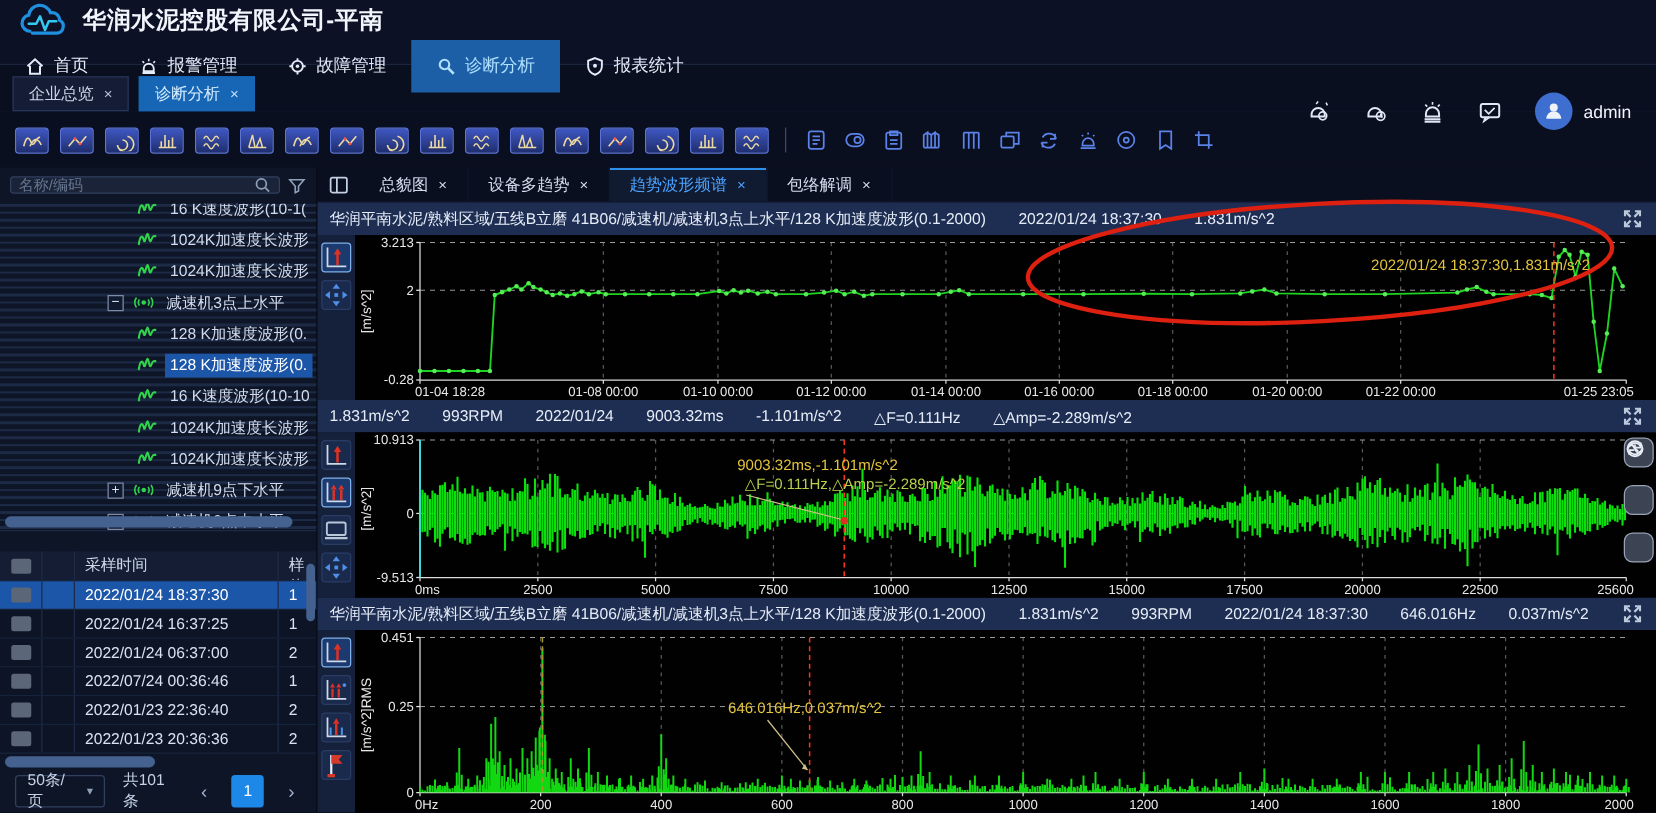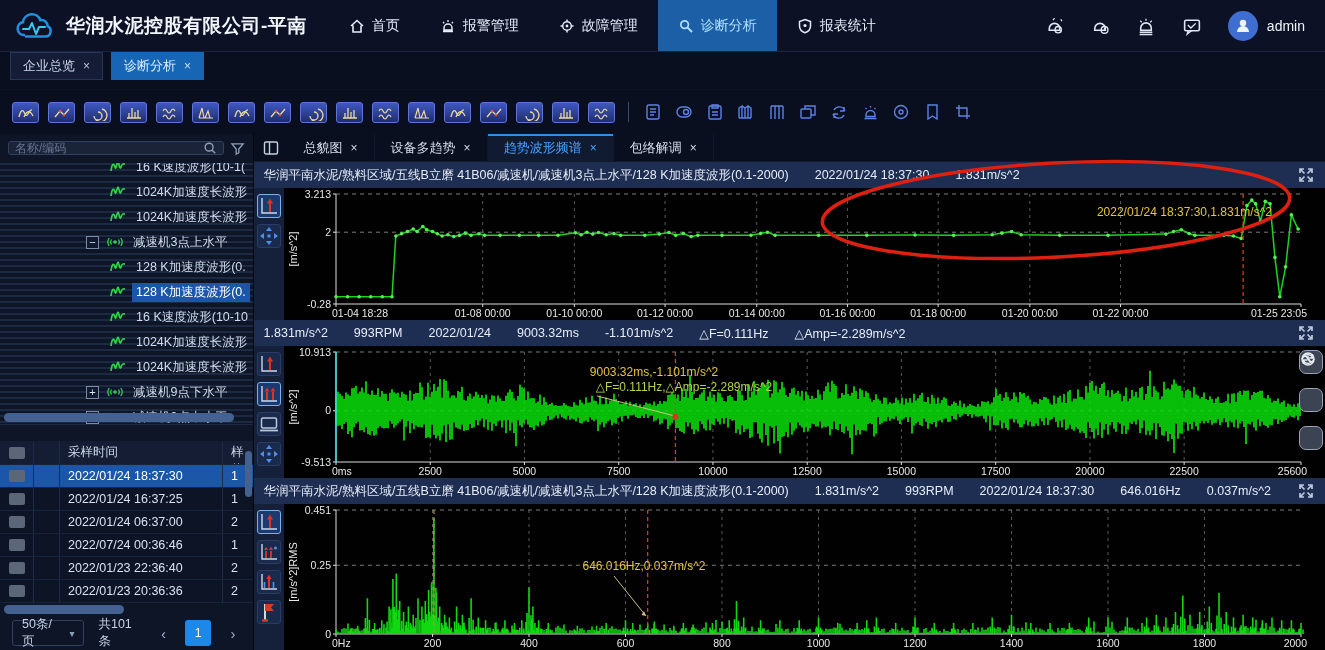--- a/index.html
+++ b/index.html
@@ -1,33 +1,33 @@
 <!DOCTYPE html>
 <html><head>
 <meta charset="utf-8">
 <style>
   * { margin:0; padding:0; box-sizing:border-box; }
   html,body { width:1325px; height:650px; overflow:hidden; }
   body { background:#0a0f1f; color:#d8e2f2; font-family:"Liberation Sans",sans-serif; font-size:13px; }
 
   
-  .navbar { height:52px; background:#0c1126; border-bottom:1px solid #1a2340; display:flex; align-items:stretch; }
+  .navbar { height:52px; background:#0c1126; border-bottom:1px solid #1a2340; display:flex; align-items:stretch;flex-direction:column; }
   .brand { display:flex; align-items:center; gap:10px; padding:0 22px 0 14px; }
   .brand-title { font-size:19px; font-weight:bold; color:#f2f6fc; letter-spacing:.5px; }
   .nav-menu { display:flex; align-items:stretch; }
   .nav-item { display:flex; align-items:center; gap:7px; padding:12px 20px; color:#e4ecf8; font-size:14px; cursor:pointer; }
   .nav-item svg { width:16px; height:16px; }
   .nav-item.active { background:#1d5fa6; color:#aee0ff; }
   .nav-right { margin-left:auto; display:flex; align-items:center; gap:26px; padding-right:20px; }
   .user { display:flex; align-items:center; gap:9px; }
   .avatar { width:30px; height:30px; border-radius:50%; background:#3e6fd0; display:flex; align-items:center; justify-content:center; }
   .user-name { color:#f0f4fb; font-size:14px; }
 
   
-  .wtabs { height:38px; background:#0a0f1f; display:flex; align-items:flex-start; gap:8px; padding:0 10px; border-bottom:1px solid #0d1528; }
+  .wtabs { height:38px; background:#0a0f1f; display:flex; align-items:flex-end; gap:8px; padding:0 10px; border-bottom:1px solid #0d1528; }
   .wtab { height:28px; display:flex; align-items:center; gap:8px; padding:0 12px; background:#141d35; border:1px solid #273559; color:#c9d5e8; font-size:13px; cursor:pointer; }
   .wtab.active { background:#1766b5; border-color:#1766b5; color:#d9eeff; }
   .wtab .x { font-size:12px; opacity:.9; }
 
   
   .toolbar { height:44px; background:#0a0f1f; display:flex; align-items:center; gap:9px; padding:0 12px; }
   .ticon { width:27px; height:21px; border-radius:3px; background:linear-gradient(#3f57c2,#1f2e6e); border:1px solid #5e76d6; display:flex; align-items:center; justify-content:center; cursor:pointer; }
   .tsep { width:1px; height:20px; background:#3a4a6a; margin:0 4px; }
   .oicon { width:22px; height:22px; display:flex; align-items:center; justify-content:center; cursor:pointer; }
 

